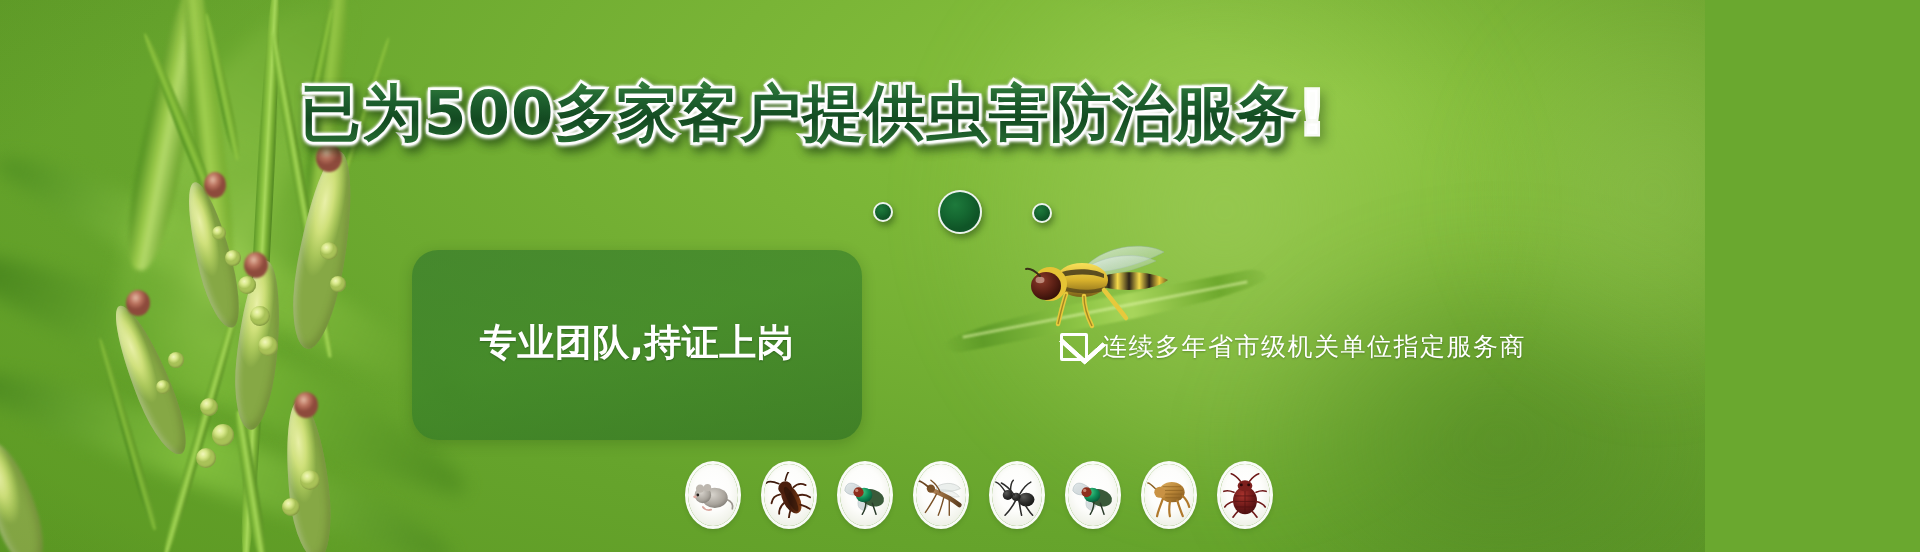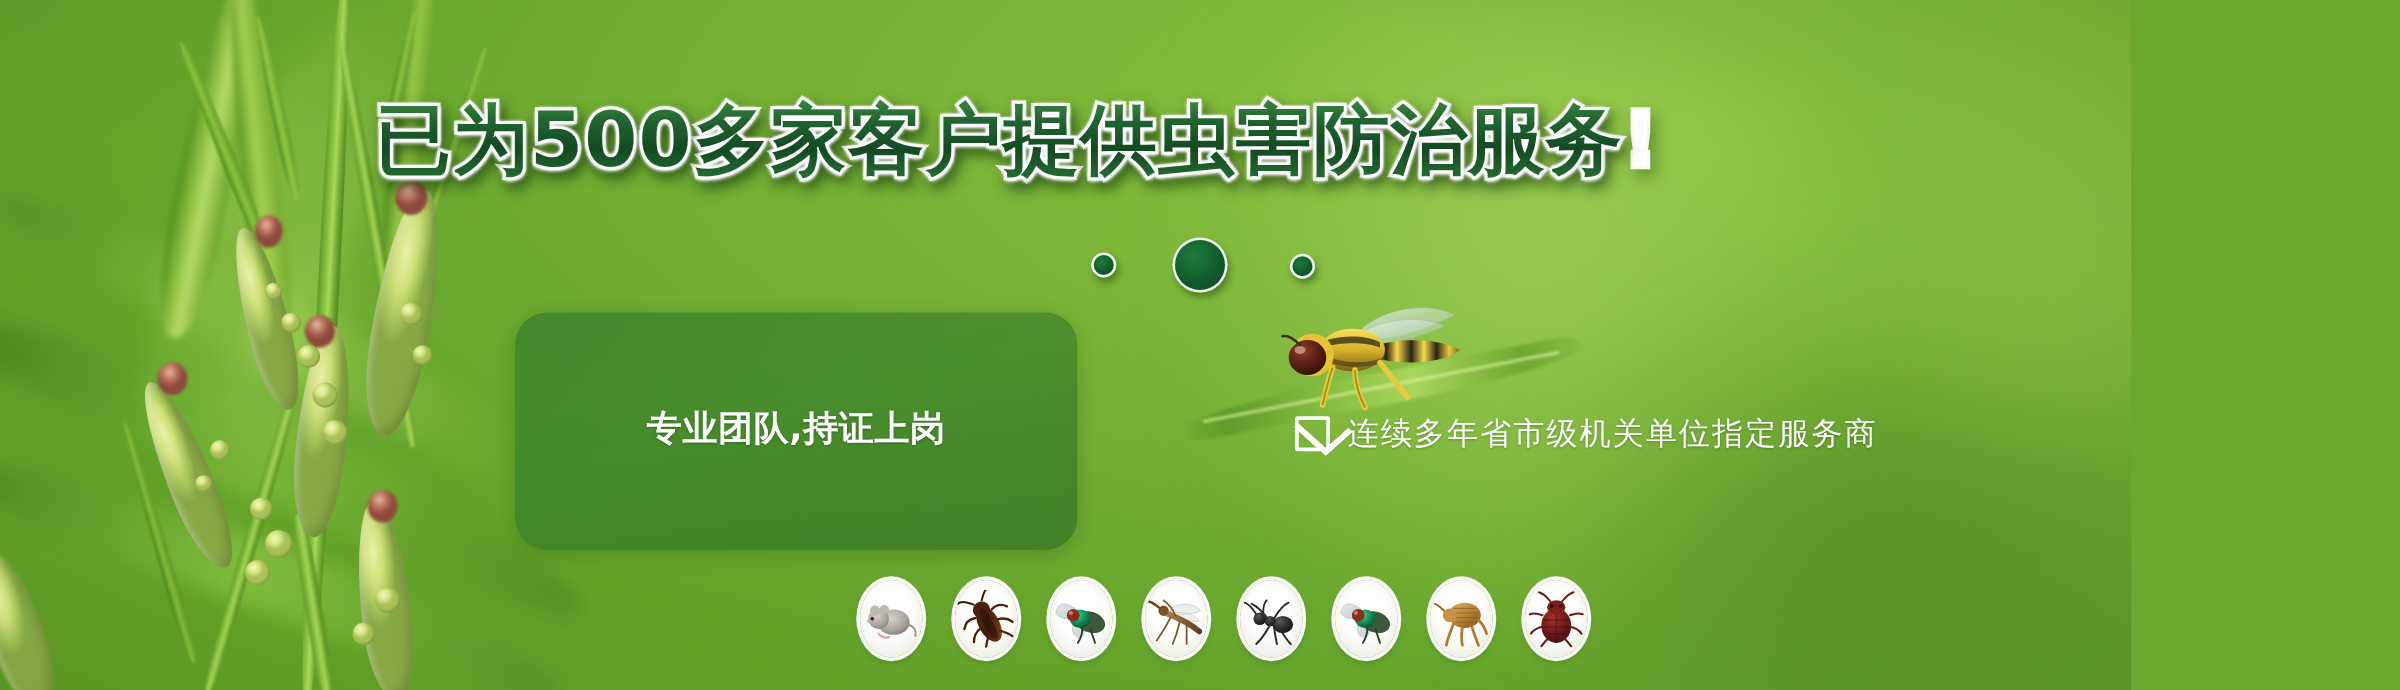--- a/index.html
+++ b/index.html
@@ -146,28 +146,28 @@
   }
   .feat-line{
     color:#ffffff;
     font-weight:700;
     line-height:1.05;
     text-align:center;
     letter-spacing:.5px;
     text-shadow:0 1px 2px rgba(10,40,5,.35);
     white-space:nowrap;
   }
-  .feat-line.l1{ font-size:28px; }
+  .feat-line.l1{ font-size:37px; }
   .feat-line.l2{ font-size:30px; }
   .feat-line.l3{ font-size:30px; }
 
   
   #checklist{
     position:absolute;
-    left:1036px; top:330px;
+    left:1060px; top:330px;
     width:540px;
     display:flex; flex-direction:column; gap:5px;
   }
   .check-row{ display:flex; align-items:center; gap:14px; }
   .check-box{
     position:relative;
     width:28px; height:28px; flex:0 0 28px;
     border:3px solid #ffffff;
     border-radius:2px;
   }

